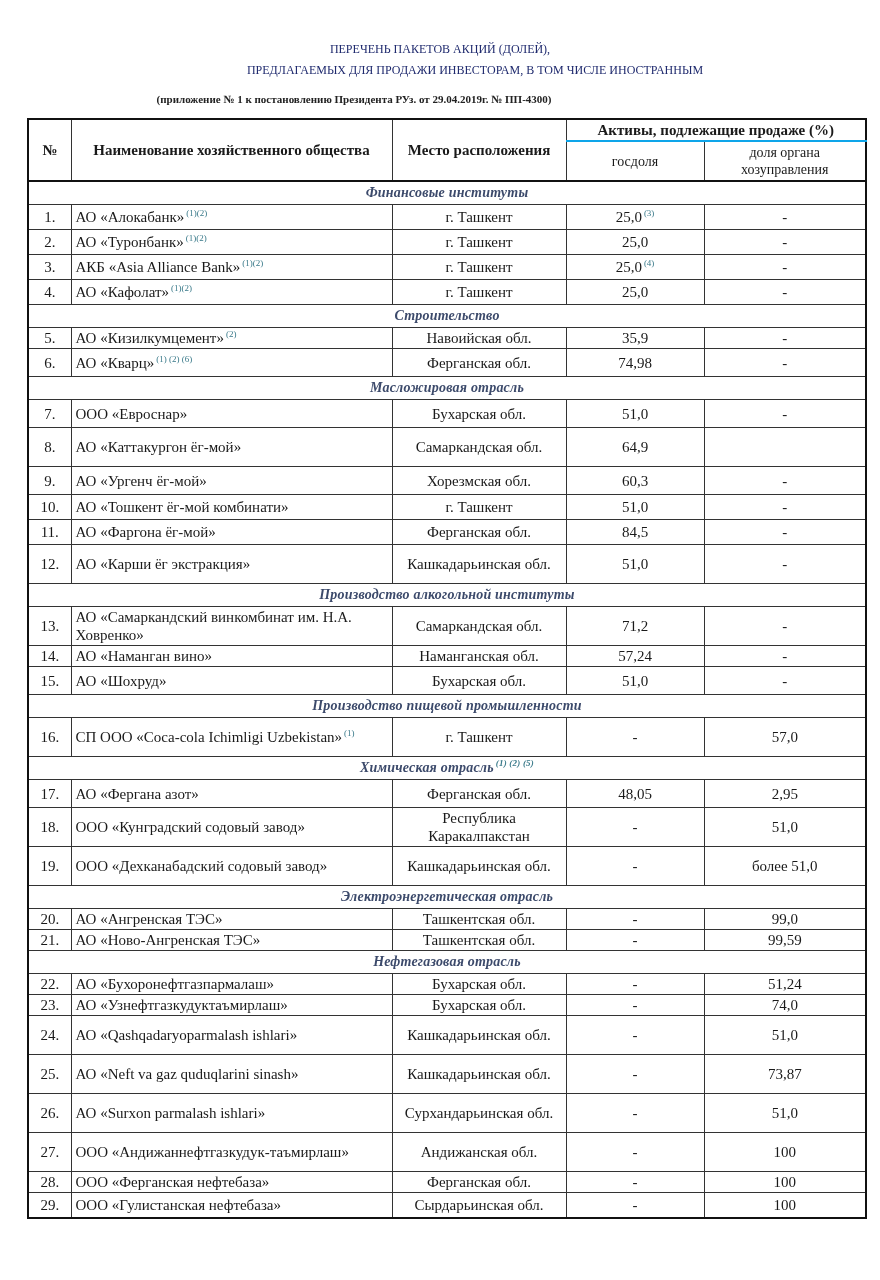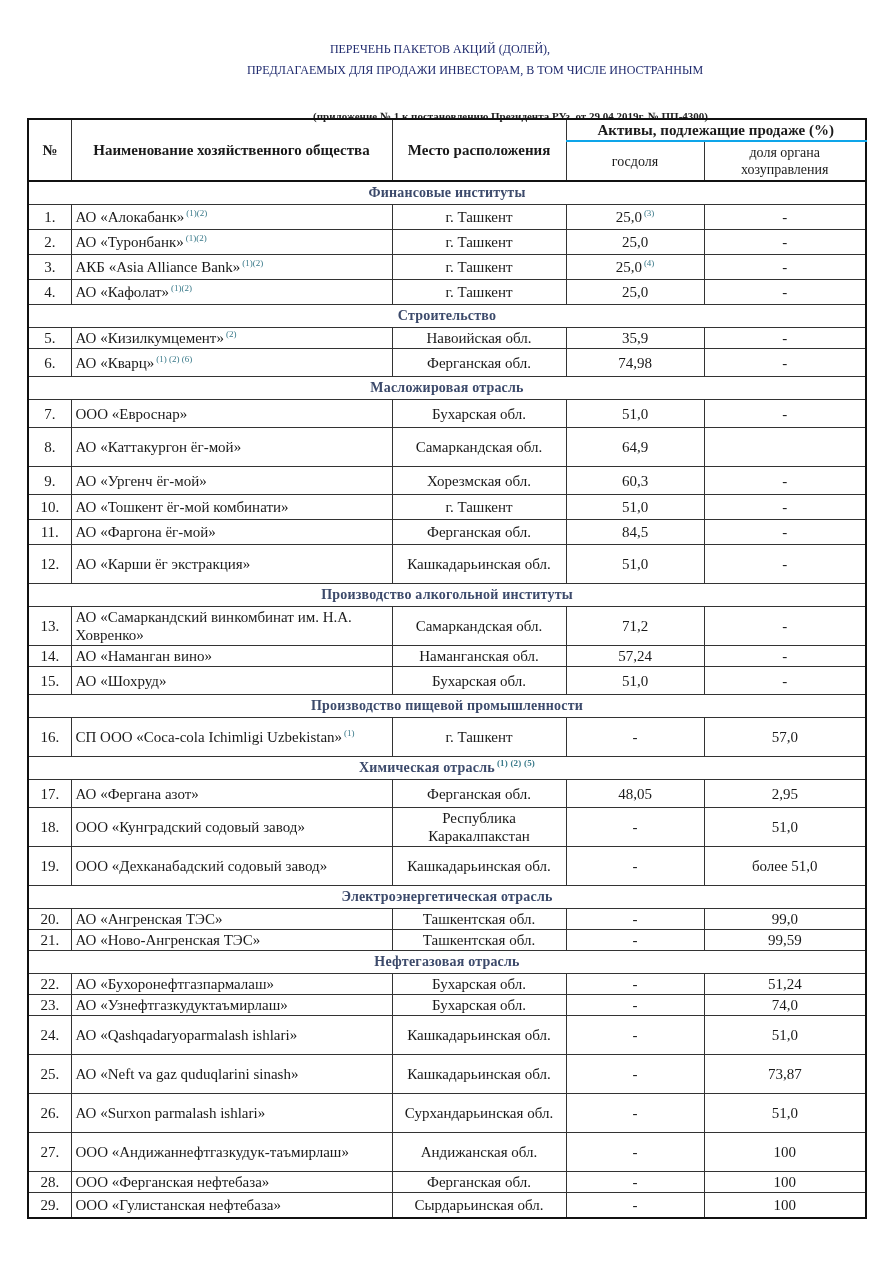--- a/index.html
+++ b/index.html
@@ -2,38 +2,38 @@
 <html><head>
 <meta charset="utf-8">
 <style>
   html, body { margin: 0; padding: 0; background: #ffffff; }
   body { width: 880px; height: 1280px; position: relative; overflow: hidden;
          font-family: "Liberation Serif", "DejaVu Serif", serif; color: #1a1a1a; }
   .title { position: absolute; left: 0; width: 880px; text-align: center;
            color: #1f2a6e; font-weight: normal; font-size: 12px; line-height: 20px; }
   .title.l1 { top: 39px; }
   .title.l2 { top: 60px; padding-left: 35px; }
-  .subtitle { position: absolute; left: 0; width: 708px; top: 110px; text-align: right;
+  .subtitle { position: absolute; left: 0; width: 708px; top: 93px; text-align: center;
               font-weight: bold; font-size: 11px; color: #222; }
   table { position: absolute; left: 27px; top: 118px; width: 838px;
           border-collapse: collapse; table-layout: fixed; border: 2px solid #111; }
   col.c1 { width: 43px; } col.c2 { width: 321px; } col.c3 { width: 174px; }
   col.c4 { width: 138px; } col.c5 { width: 162px; }
   td, th { border: 1px solid #333; padding: 0 4px; font-size: 15px; line-height: 18px; }
   th { font-weight: bold; font-size: 15px; text-align: center; }
   thead tr.h1 th { height: 20px; }
   thead tr.h2 th { height: 38px; font-weight: normal; font-size: 14px; line-height: 17px; }
   thead th.tall { height: 58px; }
   thead { border-bottom: 2px solid #111; }
   thead tr.h1 th.span { border-bottom: 2px solid #0ea5e9; }
   td.num { text-align: center; }
   td.name { text-align: left; }
   td.loc, td.v1, td.v2 { text-align: center; }
   tr.section td { text-align: center; color: #3c4a6b; font-weight: bold; font-size: 14px;
-                  height: 22px; letter-spacing: 0.2px; }
+                  height: 22px; letter-spacing: 0.2px; font-style: italic; }
   tr.r24 td { height: 24px; }
   tr.r20 td { height: 20px; }
   tr.r27 td { height: 27px; }
   tr.r38 td { height: 38px; }
   sup { color: #3a7a8a; font-size: 9px; vertical-align: 6px; line-height: 0; margin-left: 2px; }
 </style>
 </head>
 <body>
 
 <div class="title l1">ПЕРЕЧЕНЬ ПАКЕТОВ АКЦИЙ (ДОЛЕЙ),</div>

